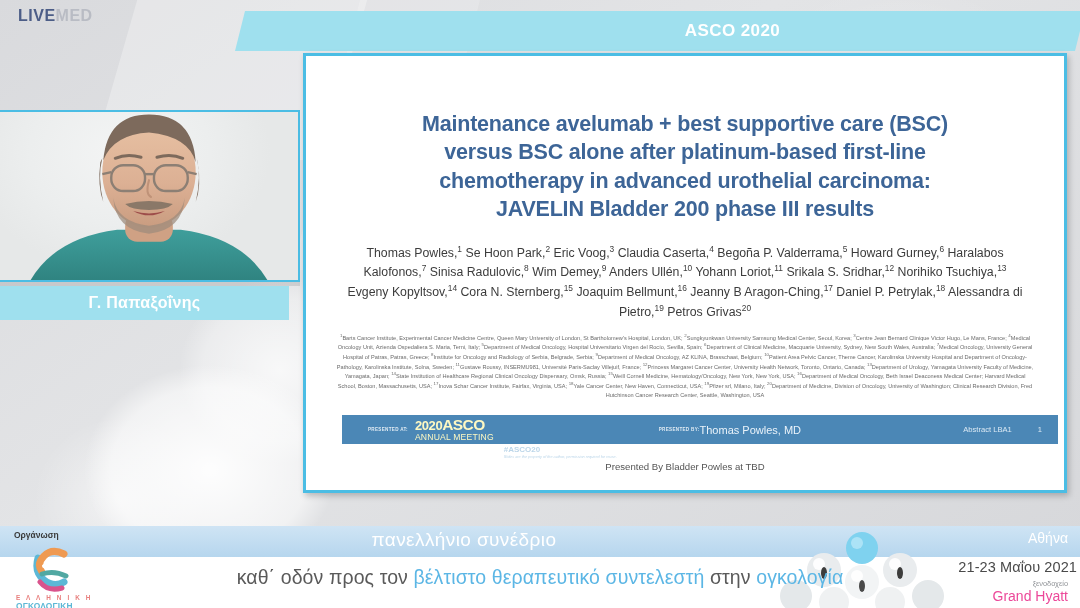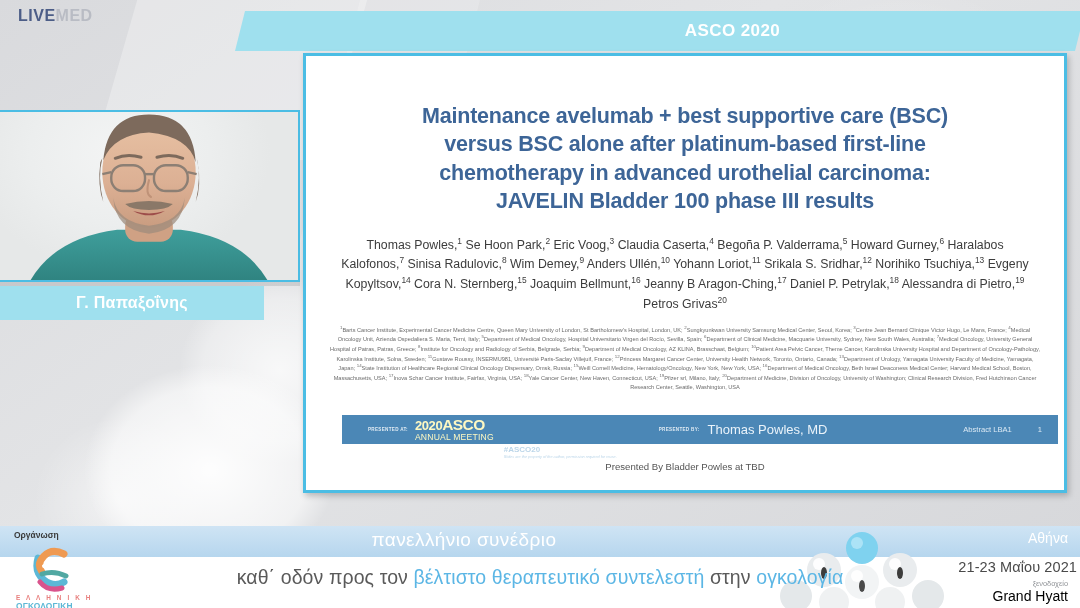--- a/index.html
+++ b/index.html
@@ -68,21 +68,21 @@
   .cam-bg {
     position: absolute; inset: 0;
     background:
       radial-gradient(ellipse 150px 120px at 120px 40px, #f3f4f4 0%, #eceeee 60%, #e6e8e8 100%),
       linear-gradient(180deg,#f6f7f7,#e9ebeb);
   }
   .cam-person { position: absolute; left: 0; top: 0; width: 100%; height: 100%; }
 
   .cam-label {
     position: absolute; left: 0px; top: 286px;
-    width: 264px; height: 34px;
+    width: 289px; height: 34px;
     background: #9fe0ee;
     display: flex; align-items: center; justify-content: center;
   }
   .cam-label span {
     color: #ffffff; font-size: 16px; font-weight: bold; letter-spacing: 0.3px;
   }
   .cam-label-shadow {
     position: absolute; left: 0; top: 282px; width: 300px; height: 4px;
     background: rgba(0,0,0,0.10);
   }
@@ -91,21 +91,21 @@
   .slide-frame {
     position: absolute; left: 303px; top: 53px;
     width: 764px; height: 440px;
     border: 3px solid #4bbde4;
     background: #ffffff;
     box-shadow: 2px 3px 6px rgba(0,0,0,0.22);
   }
   .slide {
     position: absolute; inset: 0;
     background: #ffffff;
-    padding: 4px;
+    padding: 12px;
   }
 
   .slide-title {
     margin-top: 42px;
     text-align: center;
     color: #3d6597;
     font-weight: bold;
     font-size: 21.5px;
     line-height: 1.32;
     padding: 0 40px;
@@ -148,21 +148,21 @@
   .asco-logo .l1 .yr { font-weight: bold; }
   .asco-logo .l1 .nm { font-size: 15.5px; letter-spacing: -0.6px; }
   .asco-logo .l2 { font-size: 8.6px; letter-spacing: 0.2px; margin-top: 1px; }
   .sf-hash { margin-left: 10px; color: #bcd6e9; line-height: 1.12; }
   .sf-hash .h1 { font-size: 8px; font-weight: bold; margin-top: 46px; }
   .sf-hash .h2 { font-size: 3.8px; font-style: italic; }
   .sf-by {
     color: #dfeaf3; font-size: 4.6px; font-weight: bold;
     letter-spacing: 0.3px; margin-left: 42px; text-transform: uppercase;
   }
-  .sf-speaker { color: #eaf3fa; font-size: 13px; margin-left: 8px; }
+  .sf-speaker { color: #eaf3fa; font-size: 11px; }
   .sf-right { margin-left: auto; display: flex; align-items: center; }
   .sf-abs { color: #dbe9f4; font-size: 7.6px; }
   .sf-page { color: #dbe9f4; font-size: 7.6px; margin-left: 26px; margin-right: 16px; }
 
   .slide-presented {
     position: absolute; left: 0; right: 0; bottom: 18px;
     text-align: center; color: #555555; font-size: 9.6px;
   }
 
   
@@ -212,21 +212,21 @@
   .bb-date {
     position: absolute; right: 3px; top: 33px;
     color: #4a4a4a; font-size: 14.5px; letter-spacing: 0.1px;
   }
   .bb-venue-label {
     position: absolute; right: 12px; top: 53px;
     color: #8f9296; font-size: 7.4px;
   }
   .bb-venue {
     position: absolute; right: 12px; top: 62px;
-    color: #000000; font-size: 14px;
+    color: #ec4899; font-size: 14px;
   }
   .molecules { position: absolute; right: 118px; bottom: 0; width: 200px; height: 82px; }
 </style>
 </head>
 <body>
 
 <div id="stage">
 
   <div class="wedge wedge-a"></div>
   <div class="wedge wedge-b"></div>
@@ -289,21 +289,21 @@
     <span>Γ. Παπαξοΐνης</span>
   </div>
 
   <div class="slide-frame">
     <div class="slide">
 
       <div class="slide-title">
         <div>Maintenance avelumab + best supportive care (BSC)</div>
         <div>versus BSC alone after platinum-based first-line</div>
         <div>chemotherapy in advanced urothelial carcinoma:</div>
-        <div>JAVELIN Bladder 100 phase III results</div>
+        <div>JAVELIN Bladder 200 phase III results</div>
       </div>
 
       <div class="slide-authors">Thomas Powles,<sup>1</sup> Se Hoon Park,<sup>2</sup> Eric Voog,<sup>3</sup> Claudia Caserta,<sup>4</sup> Begoña P. Valderrama,<sup>5</sup> Howard Gurney,<sup>6</sup> Haralabos Kalofonos,<sup>7</sup> Sinisa Radulovic,<sup>8</sup> Wim Demey,<sup>9</sup> Anders Ullén,<sup>10</sup> Yohann Loriot,<sup>11</sup> Srikala S. Sridhar,<sup>12</sup> Norihiko Tsuchiya,<sup>13</sup> Evgeny Kopyltsov,<sup>14</sup> Cora N. Sternberg,<sup>15</sup> Joaquim Bellmunt,<sup>16</sup> Jeanny B Aragon-Ching,<sup>17</sup> Daniel P. Petrylak,<sup>18</sup> Alessandra di Pietro,<sup>19</sup> Petros Grivas<sup>20</sup></div>
 
       <div class="slide-affil"><sup>1</sup>Barts Cancer Institute, Experimental Cancer Medicine Centre, Queen Mary University of London, St Bartholomew's Hospital, London, UK; <sup>2</sup>Sungkyunkwan University Samsung Medical Center, Seoul, Korea; <sup>3</sup>Centre Jean Bernard Clinique Victor Hugo, Le Mans, France; <sup>4</sup>Medical Oncology Unit, Azienda Ospedaliera S. Maria, Terni, Italy; <sup>5</sup>Department of Medical Oncology, Hospital Universitario Virgen del Rocío, Sevilla, Spain; <sup>6</sup>Department of Clinical Medicine, Macquarie University, Sydney, New South Wales, Australia; <sup>7</sup>Medical Oncology, University General Hospital of Patras, Patras, Greece; <sup>8</sup>Institute for Oncology and Radiology of Serbia, Belgrade, Serbia; <sup>9</sup>Department of Medical Oncology, AZ KLINA, Brasschaat, Belgium; <sup>10</sup>Patient Area Pelvic Cancer, Theme Cancer, Karolinska University Hospital and Department of Oncology-Pathology, Karolinska Institute, Solna, Sweden; <sup>11</sup>Gustave Roussy, INSERMU981, Université Paris-Saclay Villejuif, France; <sup>12</sup>Princess Margaret Cancer Center, University Health Network, Toronto, Ontario, Canada; <sup>13</sup>Department of Urology, Yamagata University Faculty of Medicine, Yamagata, Japan; <sup>14</sup>State Institution of Healthcare Regional Clinical Oncology Dispensary, Omsk, Russia; <sup>15</sup>Weill Cornell Medicine, Hematology/Oncology, New York, New York, USA; <sup>16</sup>Department of Medical Oncology, Beth Israel Deaconess Medical Center; Harvard Medical School, Boston, Massachusetts, USA; <sup>17</sup>Inova Schar Cancer Institute, Fairfax, Virginia, USA; <sup>18</sup>Yale Cancer Center, New Haven, Connecticut, USA; <sup>19</sup>Pfizer srl, Milano, Italy; <sup>20</sup>Department of Medicine, Division of Oncology, University of Washington; Clinical Research Division, Fred Hutchinson Cancer Research Center, Seattle, Washington, USA</div>
 
       <div class="slide-footer">
         <div class="sf-presented">PRESENTED AT:</div>
         <div class="asco-logo">
           <div class="l1"><span class="yr">2020</span><span class="nm">ASCO</span></div>

